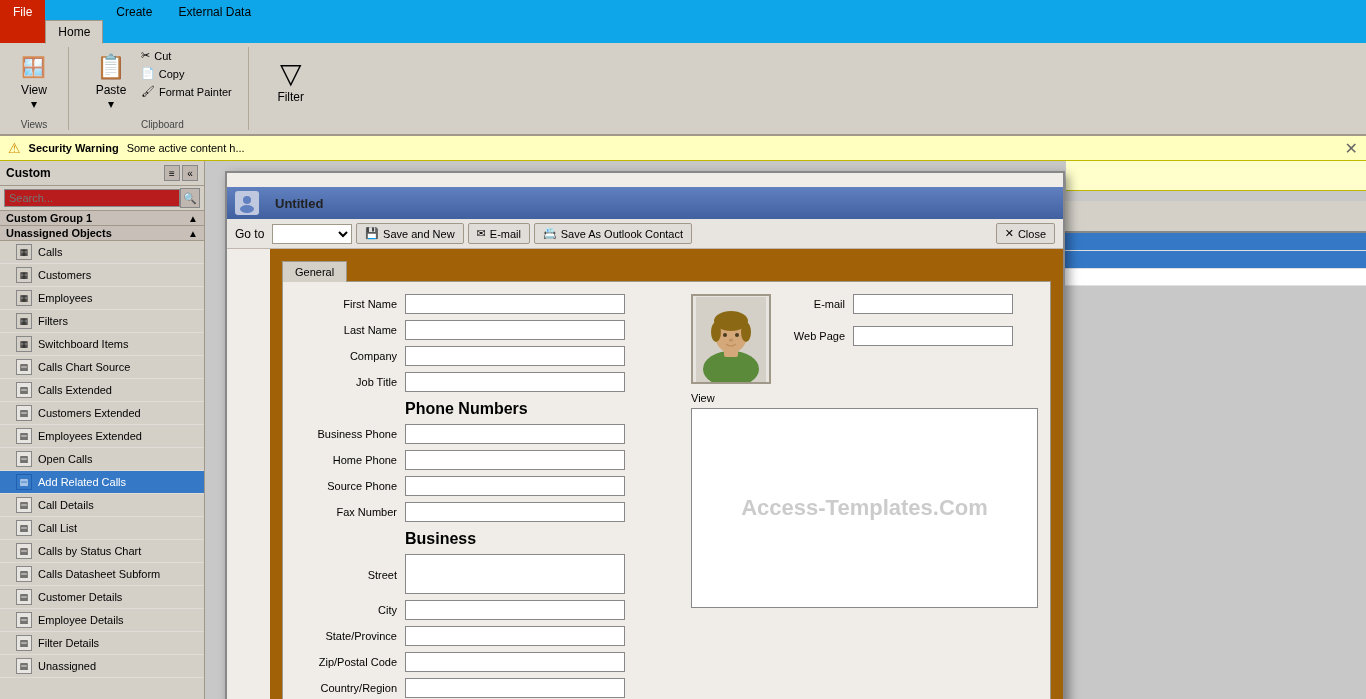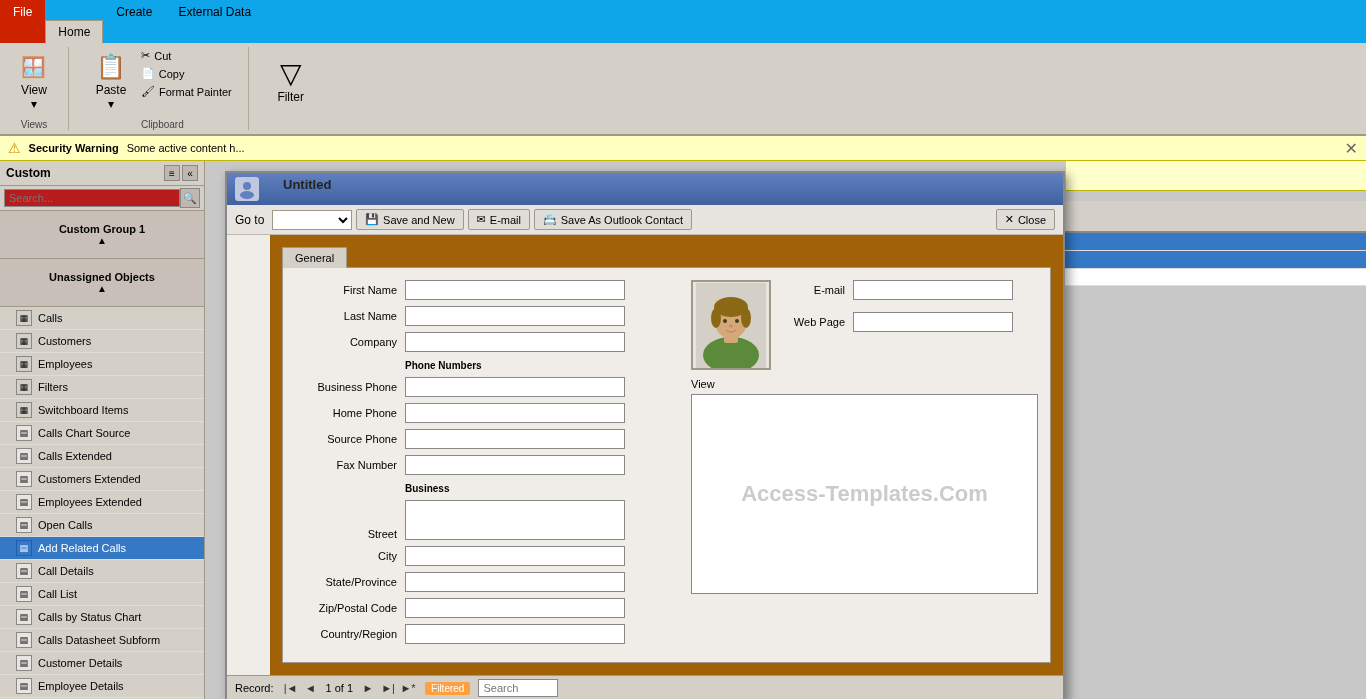--- a/index.html
+++ b/index.html
@@ -30,52 +30,52 @@
 
     
     .sidebar { width: 205px; background: #d4d0c8; border-right: 1px solid #a0998a; display: flex; flex-direction: column; overflow: hidden; }
     .sidebar-header { display: flex; align-items: center; justify-content: space-between; padding: 4px 6px; background: #d4d0c8; border-bottom: 1px solid #a0998a; }
     .sidebar-title { font-weight: bold; font-size: 12px; }
     .sidebar-controls { display: flex; gap: 2px; }
     .sidebar-ctrl-btn { width: 16px; height: 16px; background: #c0b8b0; border: 1px solid #888; display: flex; align-items: center; justify-content: center; cursor: pointer; font-size: 10px; }
     .search-bar { display: flex; align-items: center; padding: 2px 4px; border-bottom: 1px solid #a0998a; }
     .search-input { flex: 1; border: 1px solid #888; padding: 2px 4px; font-size: 11px; background: #b91c1c; }
     .search-btn { width: 20px; height: 20px; background: #c0b8b0; border: 1px solid #888; display: flex; align-items: center; justify-content: center; cursor: pointer; font-size: 11px; }
-    .group-header { display: flex; align-items: center; justify-content: space-between; padding: 12px 6px; background: #c8c0b8; font-weight: bold; font-size: 11px; cursor: pointer; border-bottom: 1px solid #a0998a; flex-direction: column; }
+    .group-header { display: flex; align-items: center; justify-content: space-between; padding: 1px 6px; background: #c8c0b8; font-weight: bold; font-size: 11px; cursor: pointer; border-bottom: 1px solid #a0998a; }
     .group-header-arrows { font-size: 10px; }
     .sidebar-items { overflow-y: auto; flex: 1; }
     .sidebar-item { display: flex; align-items: center; gap: 6px; padding: 3px 6px 3px 16px; cursor: pointer; font-size: 11px; border-bottom: 1px solid #e0dcd8; }
     .sidebar-item.active { background: #3478c6; color: white; }
     .sidebar-item-icon { width: 16px; height: 16px; background: #d4d0c8; border: 1px solid #888; display: flex; align-items: center; justify-content: center; font-size: 9px; flex-shrink: 0; }
     .sidebar-item-icon.form { background: #e8e4e0; }
 
     
     .content-area { flex: 1; background: #c8c8c8; display: flex; flex-direction: column; overflow: hidden; position: relative; }
     .table-header { display: flex; background: #d4d0c8; border-bottom: 2px solid #888; }
     .table-header-cell { padding: 3px 8px; border-right: 1px solid #a0998a; font-size: 11px; font-weight: bold; min-width: 60px; display: flex; align-items: center; gap: 2px; }
     .table-row { display: flex; border-bottom: 1px solid #e0e0e0; }
     .table-row.selected { background: #3478c6; color: white; }
     .table-cell { padding: 2px 8px; border-right: 1px solid #e0e0e0; font-size: 11px; min-width: 60px; }
     .dialog { position: absolute; top: 10px; left: 20px; width: 840px; background: #f0ede8; border: 2px solid #888; box-shadow: 4px 4px 10px rgba(0,0,0,0.4); display: flex; flex-direction: column; }
-    .dialog-titlebar { background: linear-gradient(to bottom, #6080c0, #4060a0); display: flex; align-items: flex-start; gap: 24px; padding: 4px 8px; color: white; }
+    .dialog-titlebar { background: linear-gradient(to bottom, #6080c0, #4060a0); display: flex; align-items: center; gap: 16px; padding: 4px 8px; color: white; margin-top: 14px; }
     .dialog-title-icon { width: 24px; height: 24px; background: #c0c8e0; border-radius: 3px; display: flex; align-items: center; justify-content: center; font-size: 14px; }
     .dialog-title-text { flex: 1; font-size: 13px; font-weight: bold; color: #222; }
     .dialog-toolbar { display: flex; align-items: center; gap: 4px; padding: 4px 8px; background: #e8e4e0; border-bottom: 1px solid #c0b8b0; }
     .dialog-toolbar-btn { display: flex; align-items: center; gap: 4px; padding: 3px 8px; background: #e0dcd8; border: 1px solid #a0998a; cursor: pointer; font-size: 11px; border-radius: 2px; }
     .goto-select { padding: 2px 4px; border: 1px solid #a0998a; background: white; font-size: 11px; margin-left: 4px; width: 80px; }
     .dialog-content { padding: 12px; background: #a16207; margin-left: 43px; }
     .form-tab { background: #d4d0c8; border: 1px solid #a0998a; border-bottom: none; padding: 4px 12px; font-size: 11px; display: inline-block; cursor: pointer; }
     .form-body { border: 1px solid #a0998a; padding: 12px; background: #f0ede8; margin-top: -1px; }
 
     
     .form-row { display: flex; align-items: center; margin-bottom: 6px; }
     .form-label { width: 110px; font-size: 11px; text-align: right; padding-right: 8px; flex-shrink: 0; }
     .form-input { border: 1px solid #888; padding: 2px 4px; font-size: 11px; background: white; height: 20px; }
     .form-input-wide { width: 220px; }
-    .section-header { font-weight: bold; font-size: 10px; margin: 8px 0 6px 0; }
+    .section-header { font-weight: bold; font-size: 16px; margin: 8px 0 6px 0; }
 
     
     .photo-area { width: 80px; height: 90px; background: #e8e4e0; border: 2px solid #a0998a; display: flex; align-items: center; justify-content: center; overflow: hidden; }
 
     
     .notes-area { border: 1px solid #888; background: white; flex: 1; min-height: 200px; padding: 4px; font-size: 11px; color: #888; display: flex; align-items: center; justify-content: center; }
 
     
     .form-cols { display: flex; gap: 16px; }
     .form-left { flex: 0 0 380px; }
@@ -352,41 +352,45 @@
                 <input class="form-input form-input-wide" value="" type="text" style="">
               </div>
               <div class="form-row">
                 <label class="form-label">Last Name</label>
                 <input class="form-input form-input-wide" value="" type="text" style="">
               </div>
               <div class="form-row">
                 <label class="form-label">Company</label>
                 <input class="form-input form-input-wide" value="" type="text" style="">
               </div>
+              <div class="form-row">
+                <label class="form-label">Job Title</label>
+                <input class="form-input form-input-wide" value="" type="text" style="">
+              </div>
 
               <div class="section-header" style="margin-left:110px;">Phone Numbers</div>
               <div class="form-row">
                 <label class="form-label">Business Phone</label>
                 <input class="form-input form-input-wide" value="" type="text" style="">
               </div>
               <div class="form-row">
                 <label class="form-label">Home Phone</label>
                 <input class="form-input form-input-wide" value="" type="text" style="">
               </div>
               <div class="form-row">
                 <label class="form-label">Source Phone</label>
                 <input class="form-input form-input-wide" value="" type="text" style="">
               </div>
               <div class="form-row">
                 <label class="form-label">Fax Number</label>
                 <input class="form-input form-input-wide" value="" type="text" style="">
               </div>
 
               <div class="section-header" style="margin-left:110px;">Business</div>
-              <div class="form-row" style="align-items:flex-end;">
+              <div class="form-row" style="align-items:center;">
                 <label class="form-label" style="padding-top:2px;">Street</label>
                 <textarea class="form-input form-input-wide" style="height: 40px; resize: none;"></textarea>
               </div>
               <div class="form-row">
                 <label class="form-label">City</label>
                 <input class="form-input form-input-wide" value="" type="text" style="">
               </div>
               <div class="form-row">
                 <label class="form-label">State/Province</label>
                 <input class="form-input form-input-wide" value="" type="text" style="">

